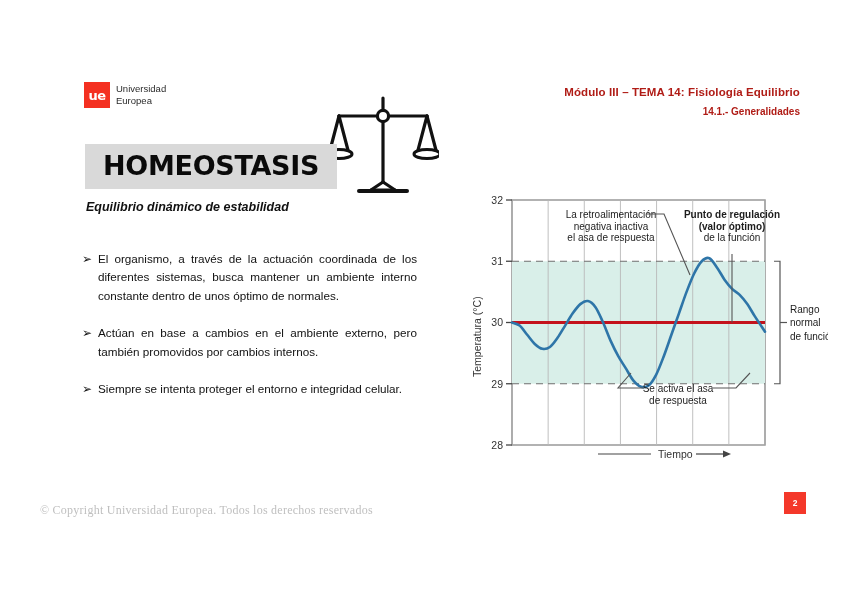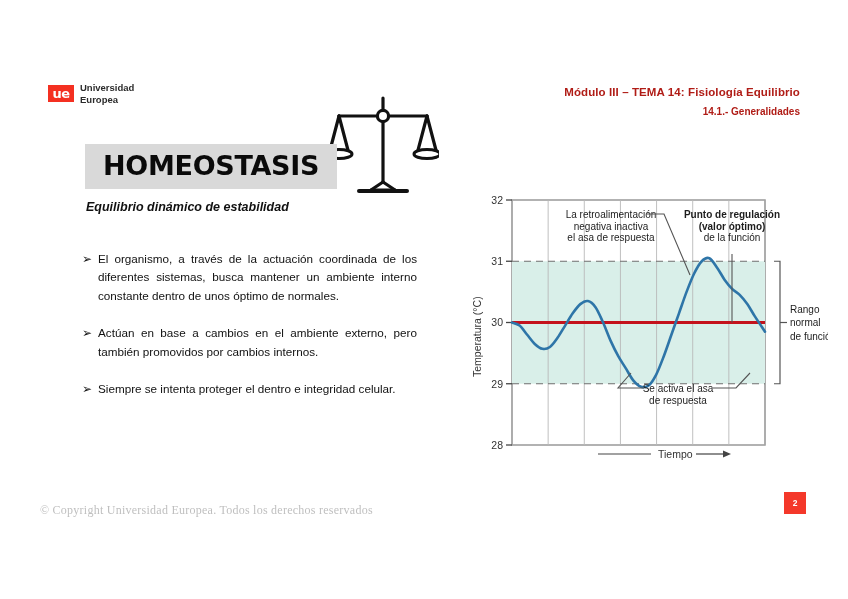--- a/index.html
+++ b/index.html
@@ -11,26 +11,27 @@
   }
   #slide {
     position: relative;
     width: 848px; height: 599px;
     background: #ffffff;
   }
 
   
   .logo { position: absolute; left: 48px; top: 82px; display: flex; align-items: center; gap: 6px; }
   .logo-mark {
-    width: 26px; height: 17px; background: #F43021; border-radius: 0;
+    width: 26px; height: 26px; background: #F43021; border-radius: 0;
     display: flex; align-items: center; justify-content: center;
     color: #ffffff; font-size: 13px; font-weight: bold; letter-spacing: -0.5px;
     font-family: "DejaVu Sans", sans-serif;
-  }
-  .logo-text { font-size: 9.5px; font-weight: bold; color: #2b2b2b; line-height: 1.22; }
+    margin-left: 36px;
+  }
+  .logo-text { font-size: 9.5px; font-weight: normal; color: #2b2b2b; line-height: 1.22; }
 
   
   .hdr { position: absolute; right: 48px; top: 86px; text-align: right; }
   .hdr-title { font-size: 11.5px; font-weight: bold; color: #B01C16; letter-spacing: 0.1px; }
   .hdr-sub { font-size: 10px; font-weight: bold; color: #B01C16; margin-top: 8px; }
 
   
   .scales { position: absolute; left: 327px; top: 94px; width: 112px; height: 100px; }
 
   
@@ -122,21 +123,21 @@
     <div class="bullet">
       <div class="bullet-mark">➢</div>
       <div class="bullet-text">El organismo, a través de la actuación coordinada de los diferentes sistemas, busca mantener un ambiente interno constante dentro de unos óptimo de normales.</div>
     </div>
     <div class="bullet">
       <div class="bullet-mark">➢</div>
       <div class="bullet-text">Actúan en base a cambios en el ambiente externo, pero también promovidos por cambios internos.</div>
     </div>
     <div class="bullet">
       <div class="bullet-mark">➢</div>
-      <div class="bullet-text">Siempre se intenta proteger el dentro e integridad celular.</div>
+      <div class="bullet-text">Siempre se intenta proteger el entorno e integridad celular.</div>
     </div>
   </div>
 
   <div class="chart">
     <svg id="chart-svg" viewBox="0 0 360 280" width="360" height="280" font-family="Liberation Sans, sans-serif">
 
       <text id="c-ylabel" transform="translate(13,185) rotate(-90)" font-size="10.5" fill="#333">Temperatura (°C)</text>
 
       <g id="c-plot">
           <rect x="44" y="8" width="253" height="245" fill="#ffffff" stroke="#8a8a8a" stroke-width="1.4"></rect>

